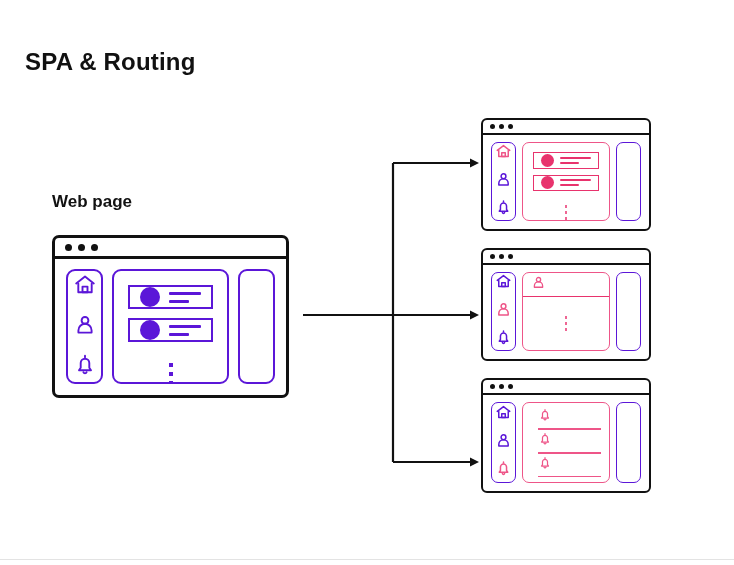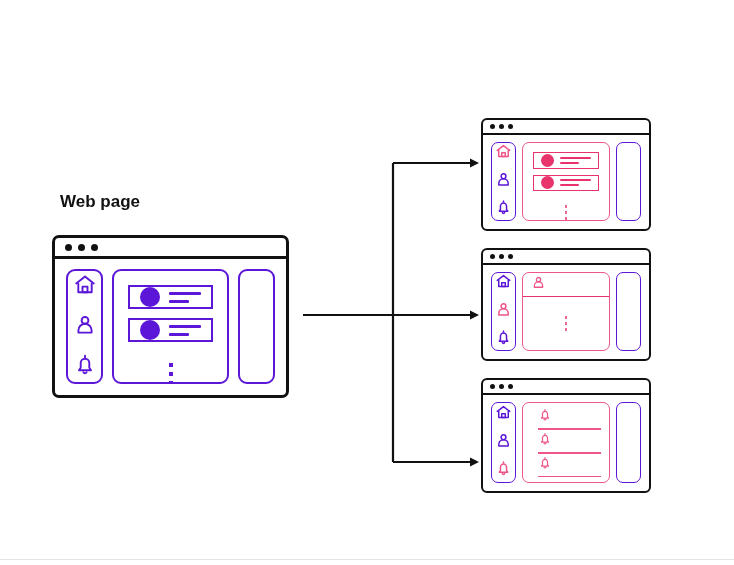--- a/index.html
+++ b/index.html
@@ -22,21 +22,21 @@
     position: absolute;
     left: 25px;
     top: 48px;
     font-size: 24px;
     font-weight: bold;
     color: #111111;
     letter-spacing: 0.2px;
   }
   .source-label {
     position: absolute;
-    left: 60px;
+    left: 52px;
     top: 192px;
     font-size: 17px;
     font-weight: bold;
     color: #111111;
   }
   .bottom-rule {
     position: absolute;
     left: 0;
     top: 559px;
     width: 734px;
@@ -189,20 +189,21 @@
     left: 0;
     top: 0;
     pointer-events: none;
   }
 </style>
 </head>
 <body>
 
 <div id="slide">
 
+  <div class="slide-title">SPA &amp; Routing</div>
   <div class="source-label">Web page</div>
 
   <div class="window" style="left:52px; top:235px; width:237px; height:163px;">
     <div class="titlebar" style="height:21px;">
       <span class="dot"></span>
       <span class="dot"></span>
       <span class="dot"></span>
     </div>
     <div class="body-area" style="top:21px; padding:10px 11px 11px 11px; gap:9px;">
 

